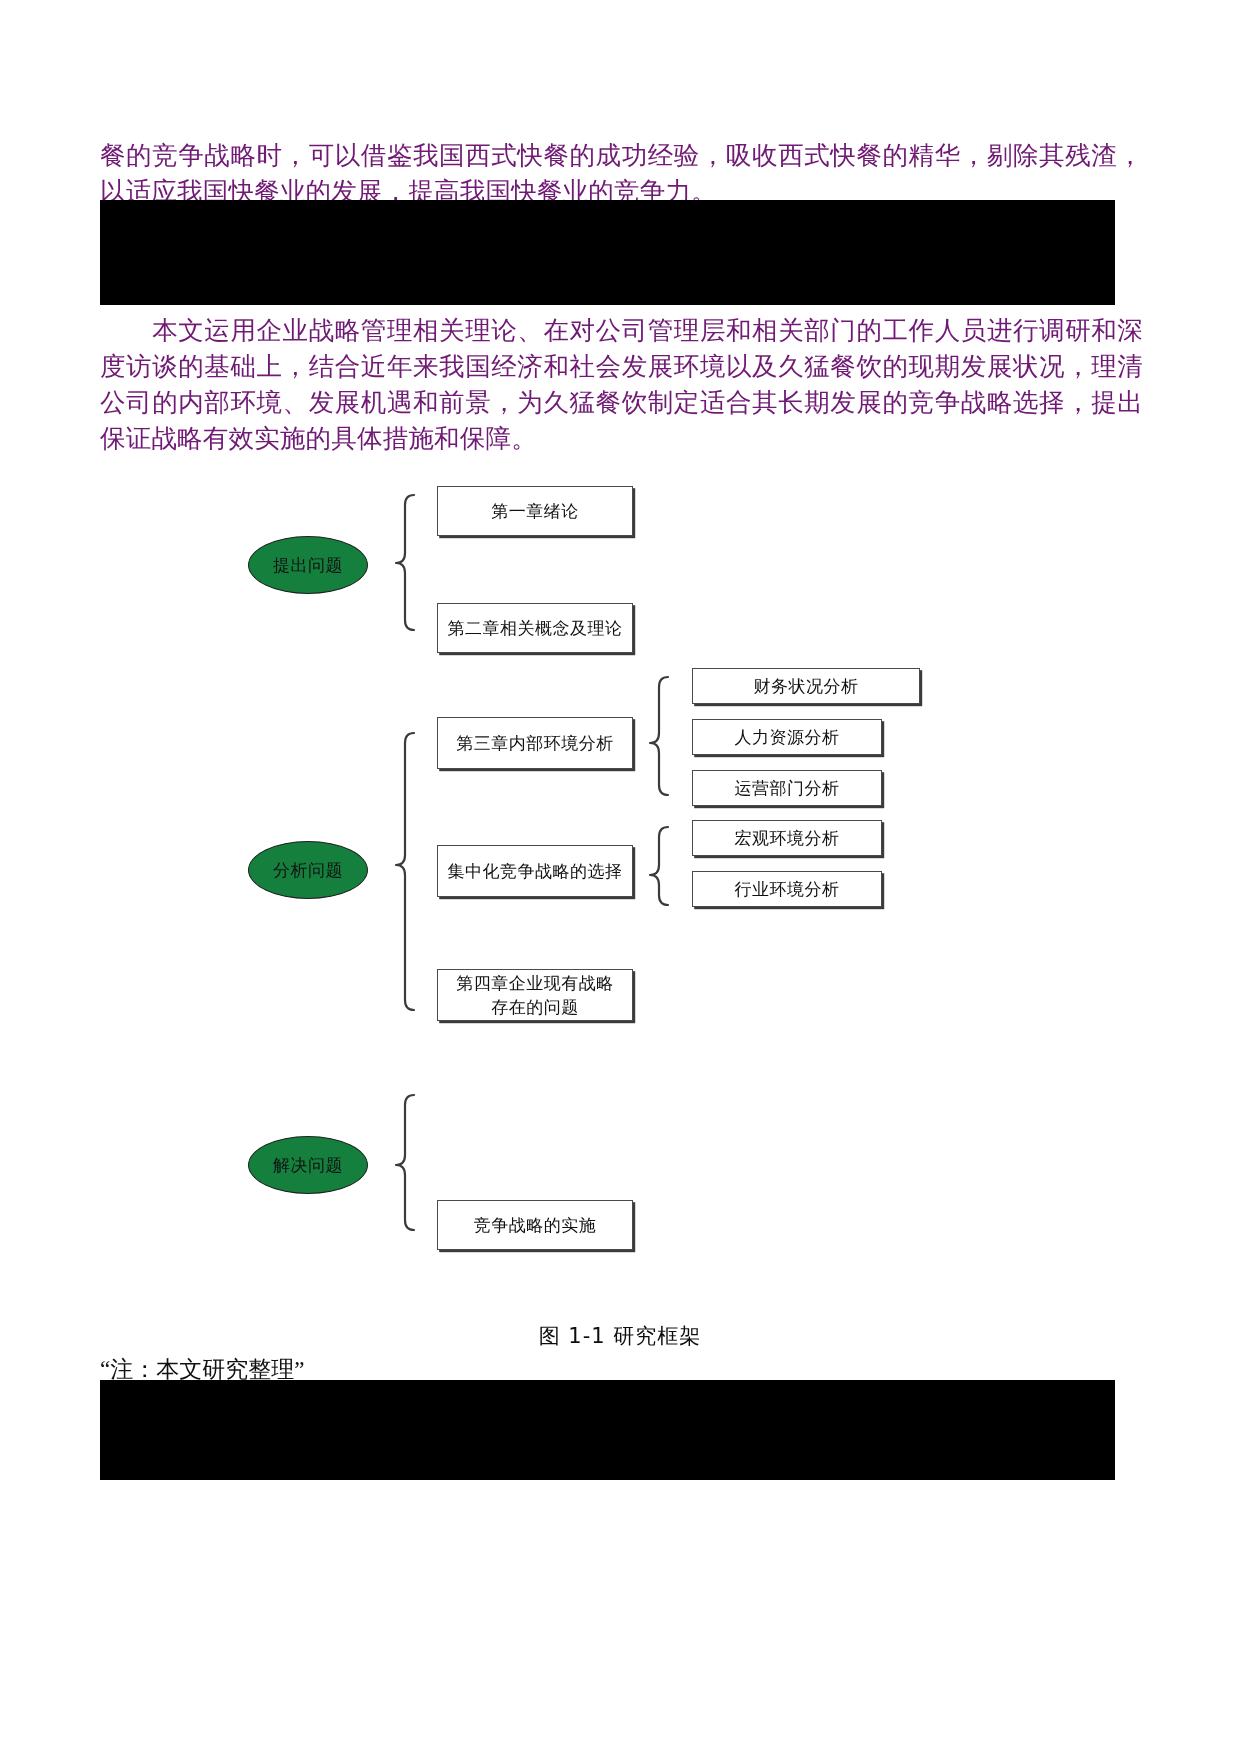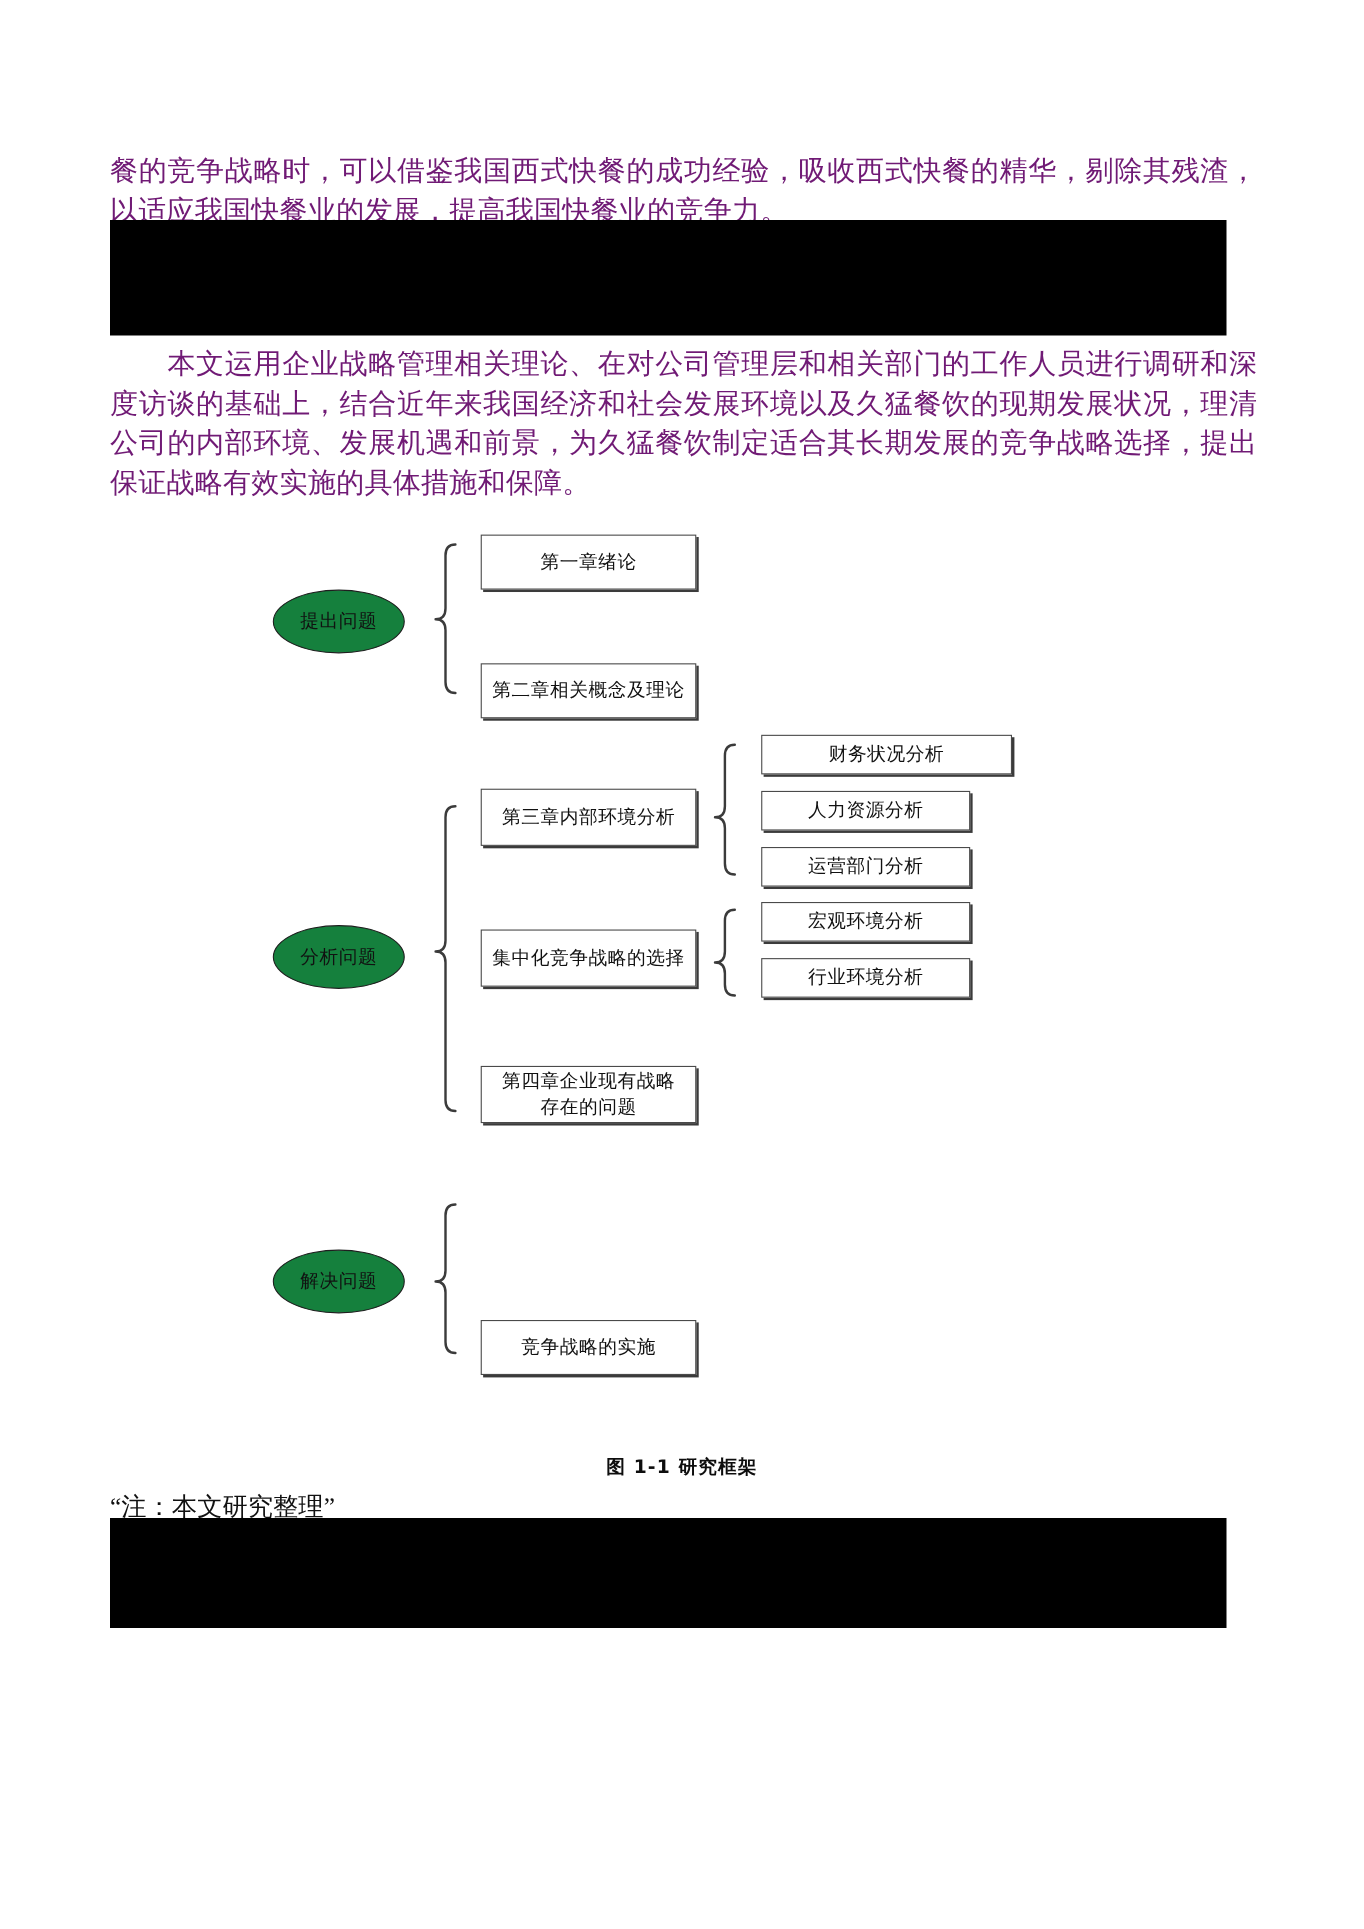--- a/index.html
+++ b/index.html
@@ -86,22 +86,22 @@
   }
 
   
   .caption {
     position: absolute;
     left: 0;
     top: 1322px;
     width: 1240px;
     text-align: center;
     font-family: "DejaVu Sans", "Liberation Sans", sans-serif;
-    font-size: 17px;
-    font-weight: bold;
+    font-size: 21px;
+    font-weight: normal;
     letter-spacing: 1px;
     color: #0d0d0d;
   }
   .note {
     position: absolute;
     left: 100px;
     top: 1355px;
     font-size: 23px;
     line-height: 30px;
     color: #111;

